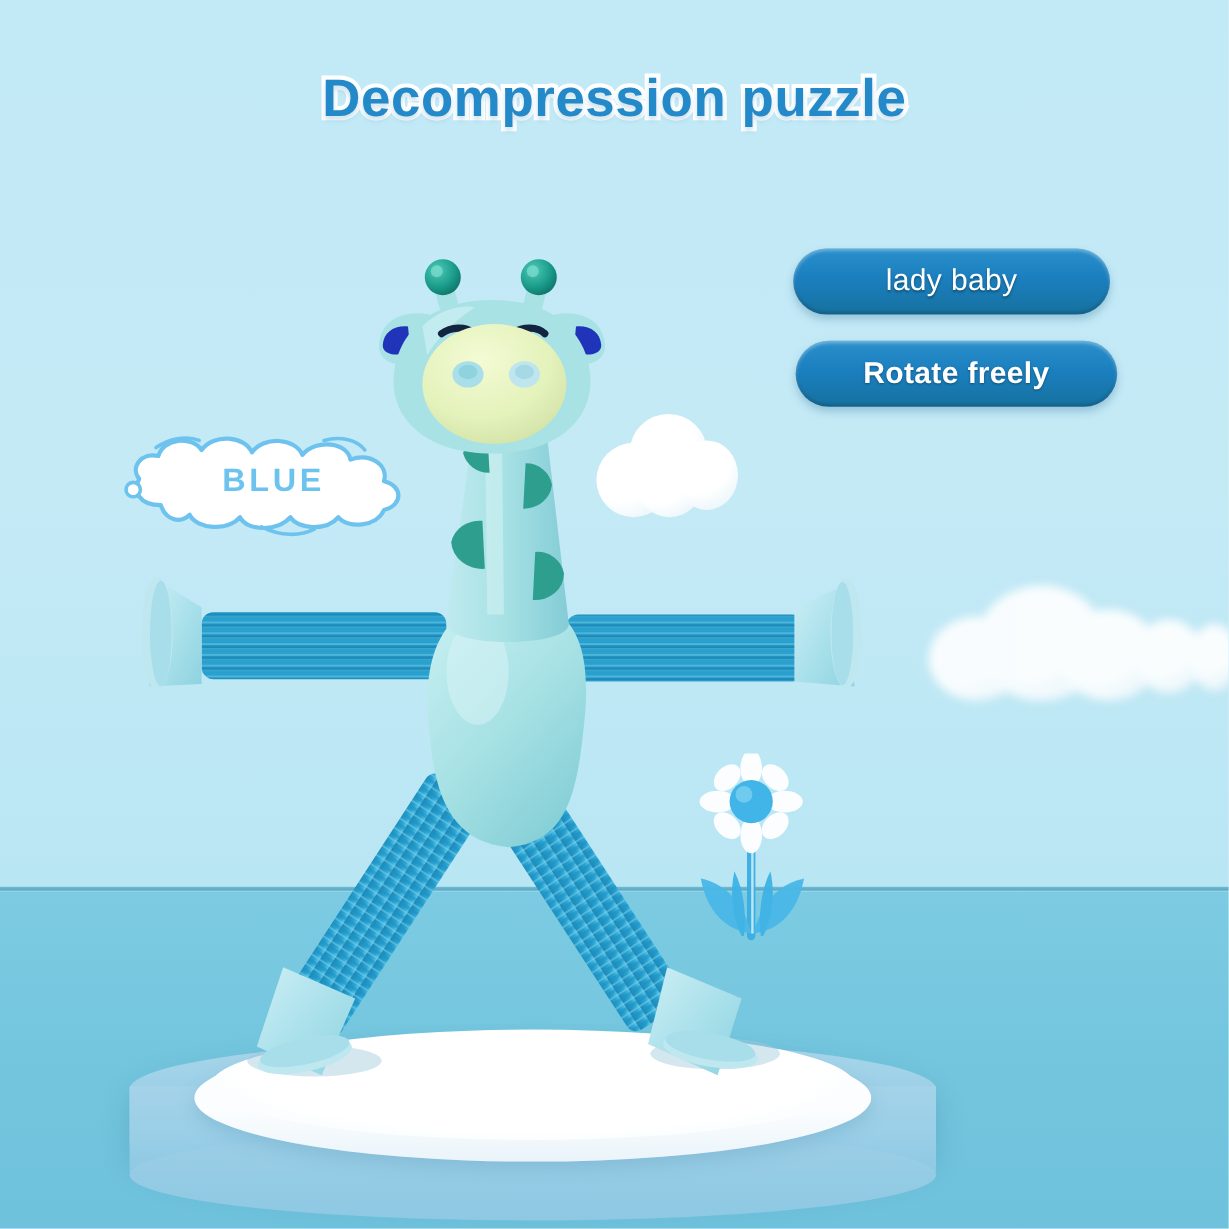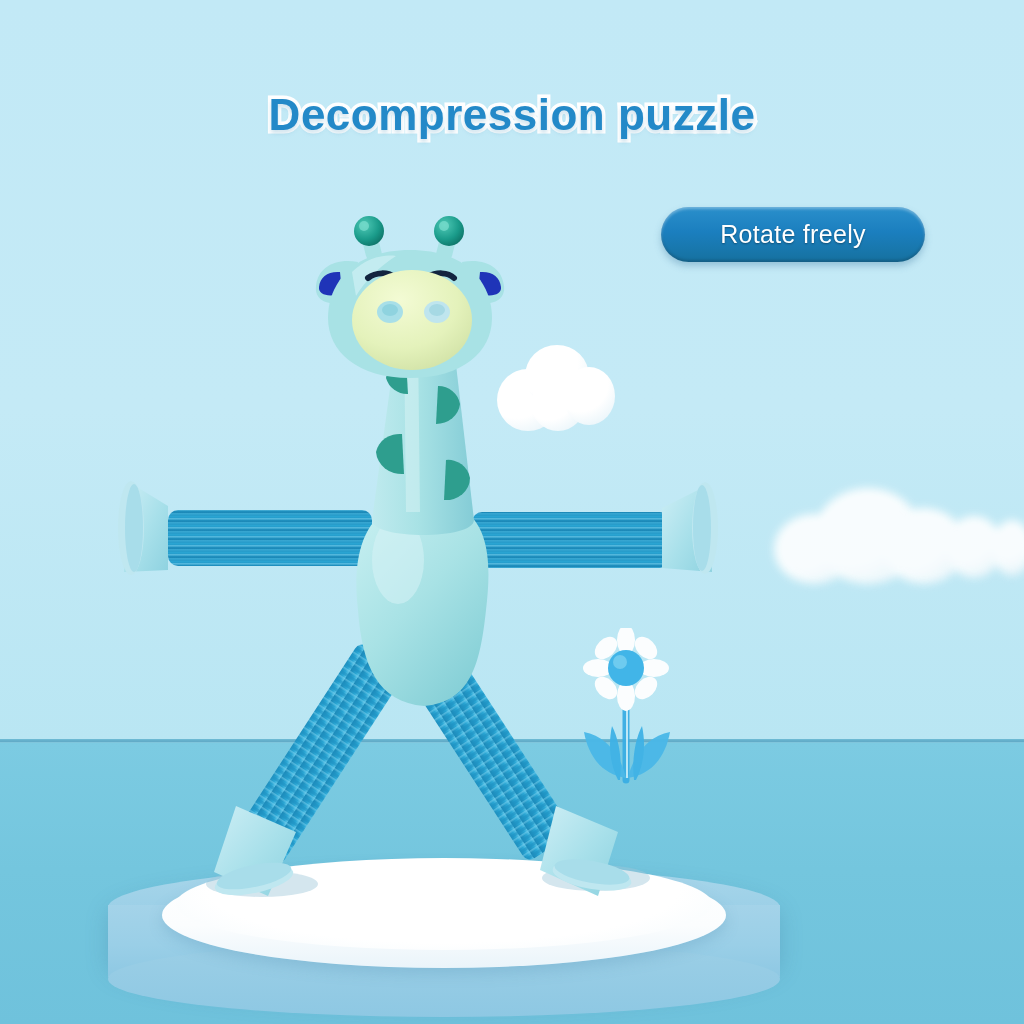--- a/index.html
+++ b/index.html
@@ -38,21 +38,20 @@
     position: absolute;
     left: 0; top: 58px; width: 1024px;
     text-align: center;
     font-size: 44px;
     font-weight: bold;
     letter-spacing: 0.5px;
     color: #2389c8;
     -webkit-text-stroke: 7px #ffffff;
     paint-order: stroke fill;
     text-shadow: 0 3px 4px rgba(110,170,200,0.35);
-    margin-top: 32px;
   }
 
   
   .badges {
     position: absolute;
     left: 655px; top: 207px;
     width: 276px;
     display: flex;
     flex-direction: column;
     gap: 22px;
@@ -66,21 +65,21 @@
                 inset 0 2px 3px rgba(255,255,255,0.35),
                 inset 0 -2px 3px rgba(0,0,0,0.18);
     display: flex;
     align-items: center;
     justify-content: center;
     color: #ffffff;
     font-size: 25px;
     letter-spacing: 0.3px;
     text-shadow: 0 1px 2px rgba(0,0,0,0.35);
   }
-  .badge:nth-child(2) { width: 268px; align-self: flex-end; }
+  .badge:nth-child(2) { width: 268px; align-self: flex-end; font-weight: bold; }
   .badge:nth-child(1) { width: 264px; align-self: flex-end; margin-right: 6px;}
   .badge:nth-child(3) { width: 276px; }
 
   
   .cloud-callout {
     position: absolute;
     left: 100px; top: 355px;
     width: 256px; height: 96px;
   }
   .cloud-callout .cc-svg { position: absolute; left: 0; top: 0; }
@@ -170,24 +169,43 @@
     <div class="puff" style="left:0px;  top:28px; width:62px; height:62px;"></div>
     <div class="puff" style="left:28px; top:4px;  width:64px; height:62px;"></div>
     <div class="puff" style="left:34px; top:36px; width:54px; height:54px;"></div>
     <div class="puff" style="left:66px; top:26px; width:52px; height:58px;"></div>
   </div>
 
   <div class="title">Decompression puzzle</div>
 
   <div class="badges">
     <div class="badge">
+      <span>lady baby</span>
+    </div>
+    <div class="badge">
       <span>Rotate freely</span>
     </div>
   </div>
 
+  <div class="cloud-callout">
+    <svg class="cc-svg" width="256" height="96" viewBox="0 0 256 96">
+      <path d="M34,66 C16,66 10,54 16,44 C8,34 18,22 32,25
+               C36,10 60,8 68,20 C78,6 104,8 110,22
+               C120,8 146,10 152,24 C164,10 190,14 192,28
+               C208,22 224,32 220,46 C236,50 236,66 220,70
+               C214,84 190,86 182,76 C172,88 148,86 142,76
+               C132,88 106,88 100,76 C90,88 64,86 58,74
+               C50,82 38,78 34,66 Z" fill="#ffffff" stroke="#6ec3ee" stroke-width="3.5" stroke-linejoin="round"></path>
+      <circle cx="11" cy="53" r="6" fill="#ffffff" stroke="#6ec3ee" stroke-width="3"></circle>
+      <path d="M30,18 C42,10 56,8 66,12" fill="none" stroke="#6ec3ee" stroke-width="3" stroke-linecap="round"></path>
+      <path d="M170,12 C184,8 198,12 204,20" fill="none" stroke="#6ec3ee" stroke-width="3" stroke-linecap="round"></path>
+      <path d="M118,84 C134,92 150,92 162,86" fill="none" stroke="#6ec3ee" stroke-width="3" stroke-linecap="round"></path>
+    </svg>
+    <div class="cc-text">BLUE</div>
+  </div>
 
   <svg class="flower" viewBox="0 0 120 160">
     <g opacity="0.95">
       <path d="M56,60 L56,152" stroke="#3aaee4" stroke-width="7" stroke-linecap="round"></path>
       <path d="M57,70 L57,150" stroke="#bfe9f8" stroke-width="2"></path>
       <path d="M56,150 C30,146 18,126 14,104 C34,108 50,124 56,150 Z" fill="#4ab8e8"></path>
       <path d="M58,150 C84,146 96,126 100,104 C80,108 64,124 58,150 Z" fill="#4ab8e8"></path>
       <path d="M48,152 C40,136 38,116 42,98 C50,114 52,134 50,152 Z" fill="#3fb2e6"></path>
       <path d="M66,152 C74,136 76,116 72,98 C64,114 62,134 64,152 Z" fill="#3fb2e6"></path>
       <g fill="#ffffff">

